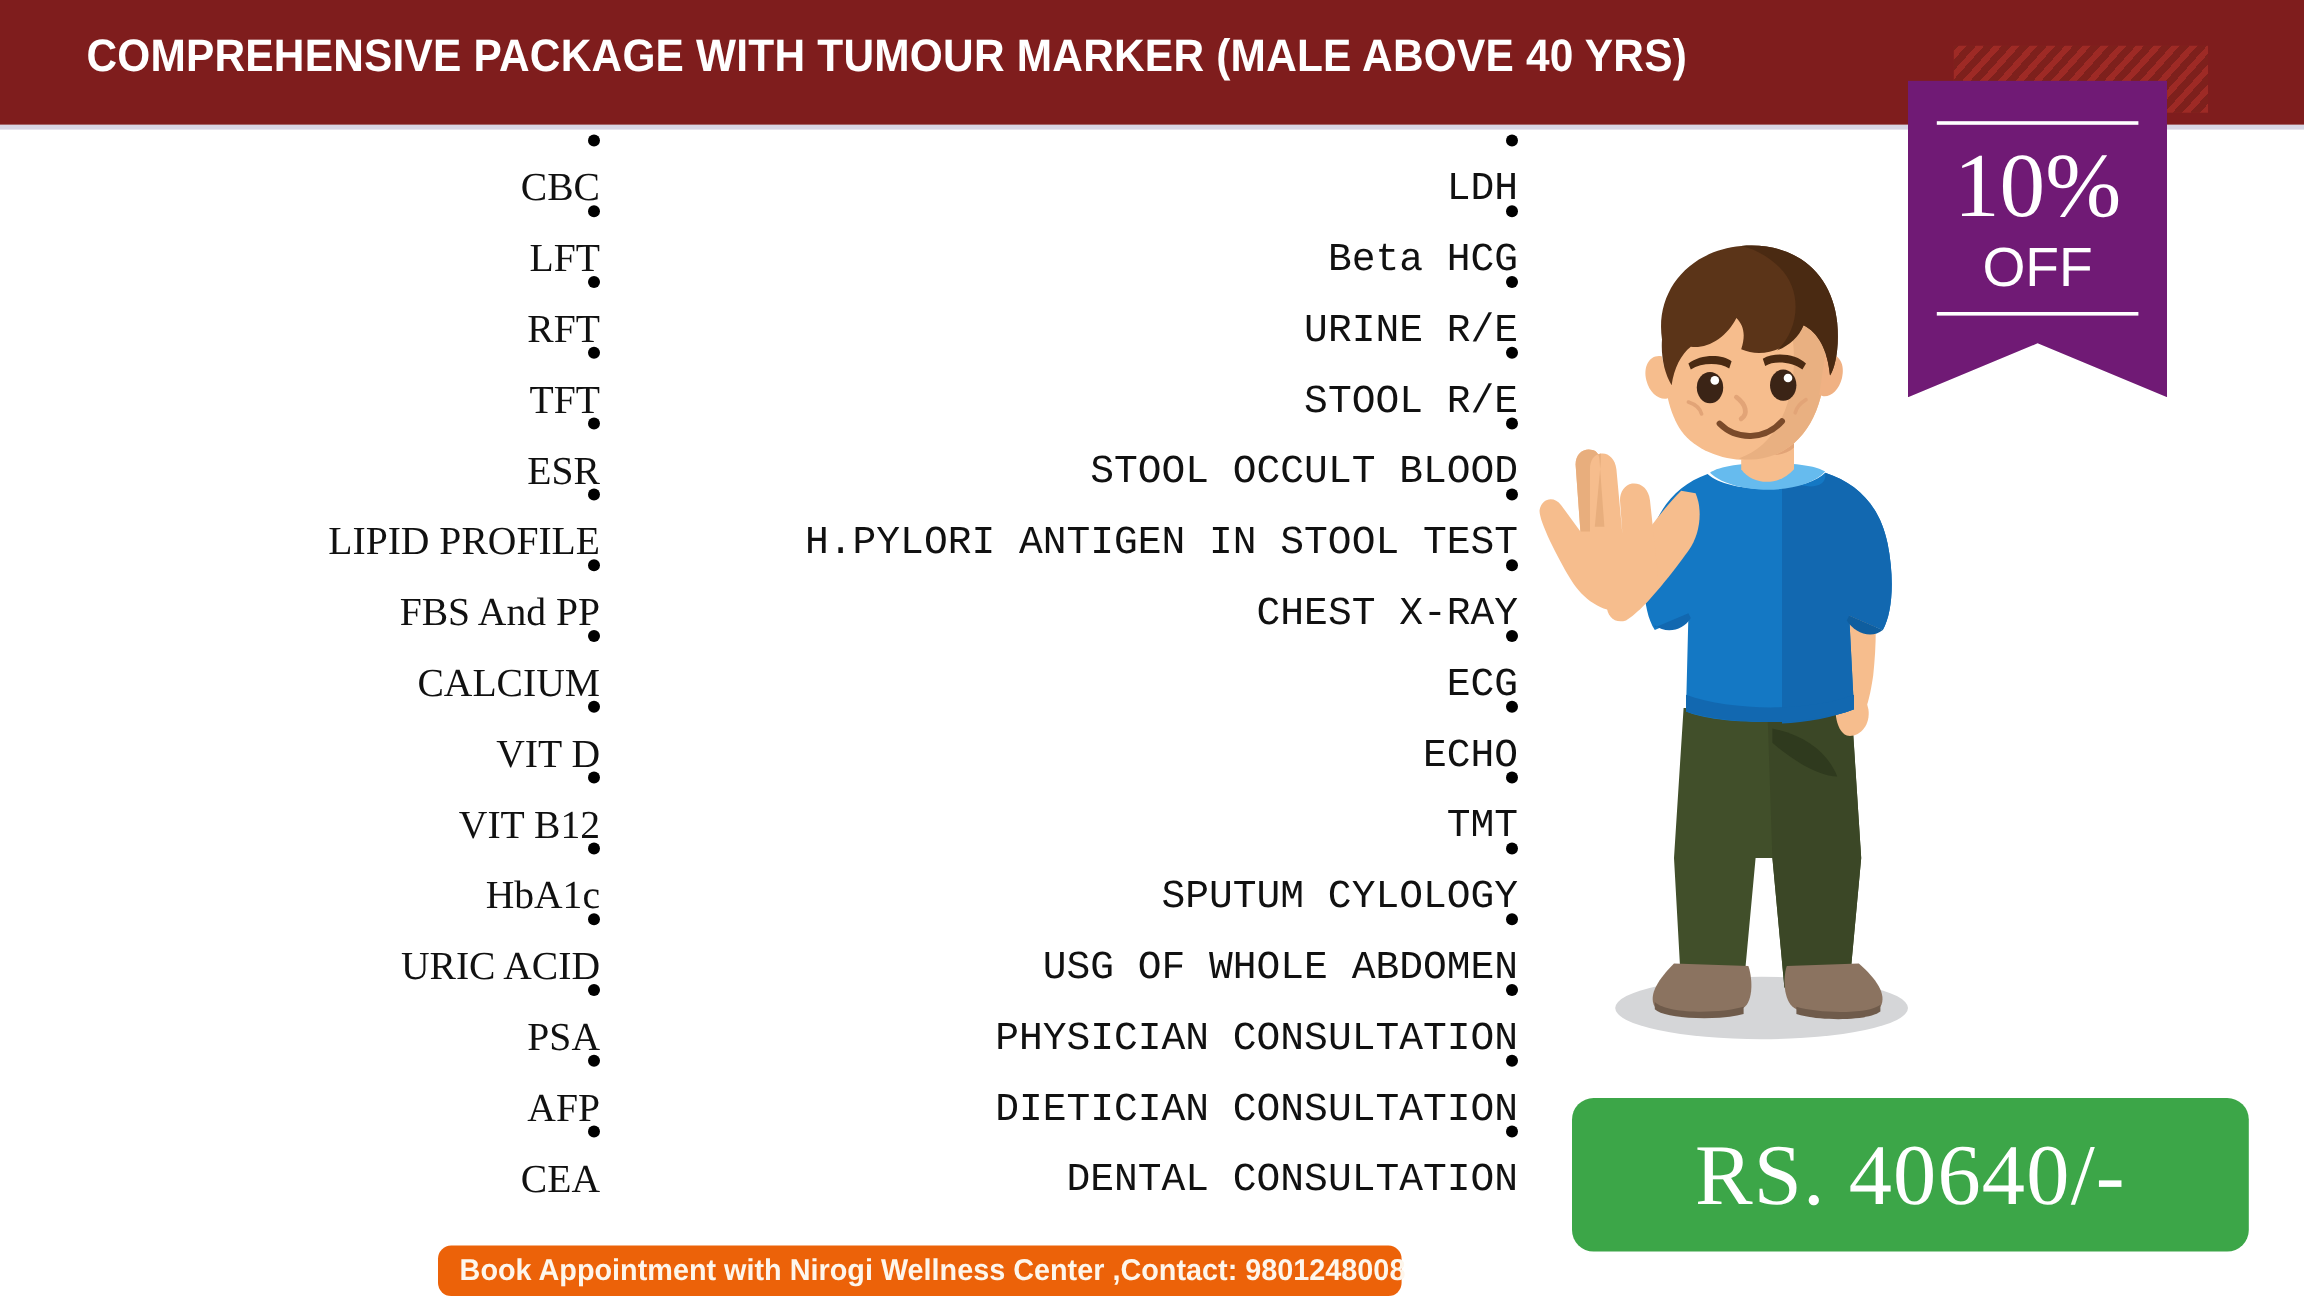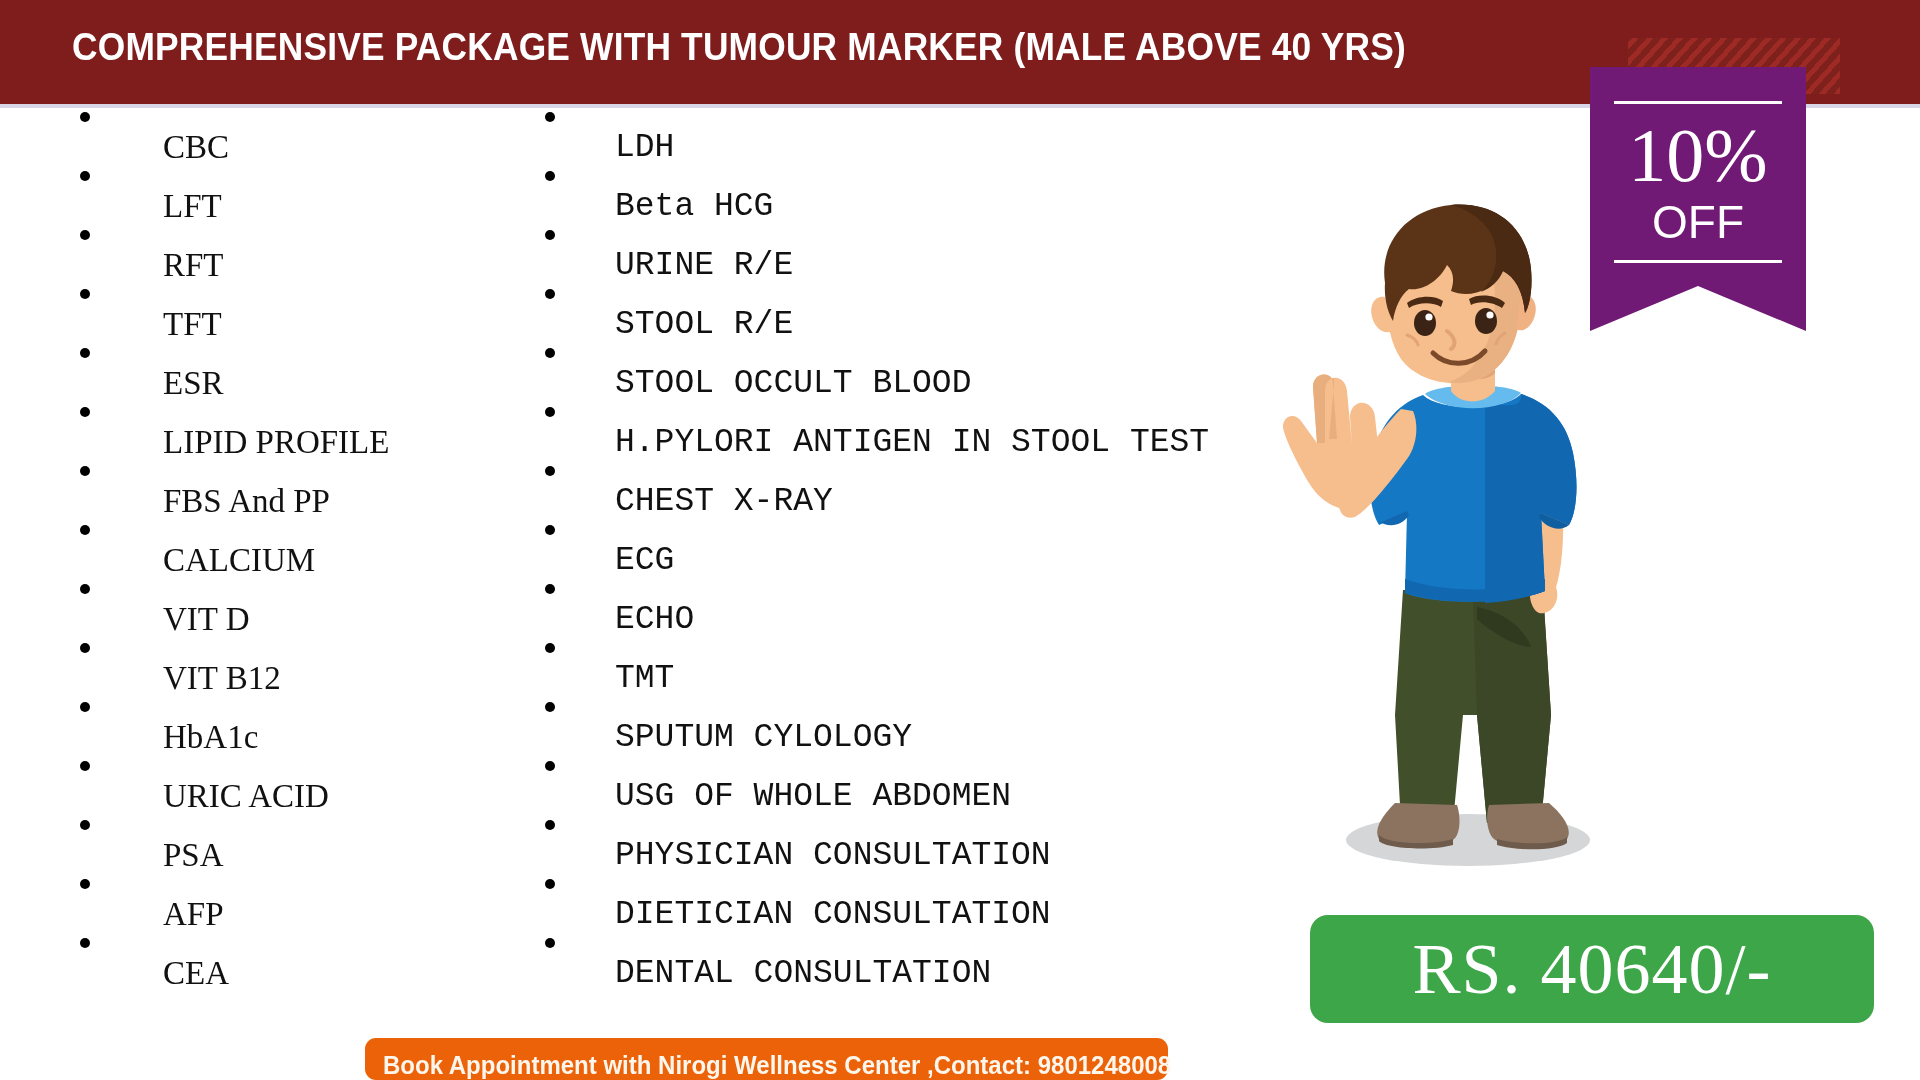--- a/index.html
+++ b/index.html
@@ -57,23 +57,24 @@
   }
   .col {
     position: absolute;
     top: 0;
   }
   .col-left  { left: 80px;  width: 420px; }
   .col-right { left: 545px; width: 720px; }
 
   .list-item {
     display: flex;
-    align-items: flex-start;
+    align-items: flex-end;
     height: 59px;
     line-height: 59px;
+    flex-direction: column;
   }
   .bullet {
     width: 10px;
     height: 10px;
     border-radius: 50%;
     background: #000000;
     flex: 0 0 auto;
     position: relative;
     top: -6px;
     margin-right: 0;
@@ -159,21 +160,21 @@
     width: 400px;
     height: 700px;
   }
 
   
   .price-badge {
     position: absolute;
     left: 1310px;
     top: 915px;
     width: 564px;
-    height: 108px;
+    height: 128px;
     background: #3CA648;
     border-radius: 18px;
     display: flex;
     align-items: center;
     justify-content: center;
   }
   .price-text {
     color: #ffffff;
     font-size: 72px;
     line-height: 72px;
@@ -184,21 +185,21 @@
 
   
   .contact-banner {
     position: absolute;
     left: 365px;
     top: 1038px;
     width: 803px;
     height: 42px;
     background: #EC6209;
     display: flex;
-    align-items: flex-end;
+    align-items: center;
     border-radius: 11px;
   }
   .contact-text {
     color: #FDF6EC;
     font-family: "Liberation Sans", "DejaVu Sans", sans-serif;
     font-weight: bold;
     font-size: 25px;
     margin-left: 18px;
     white-space: nowrap;
     transform: scaleX(0.96);

